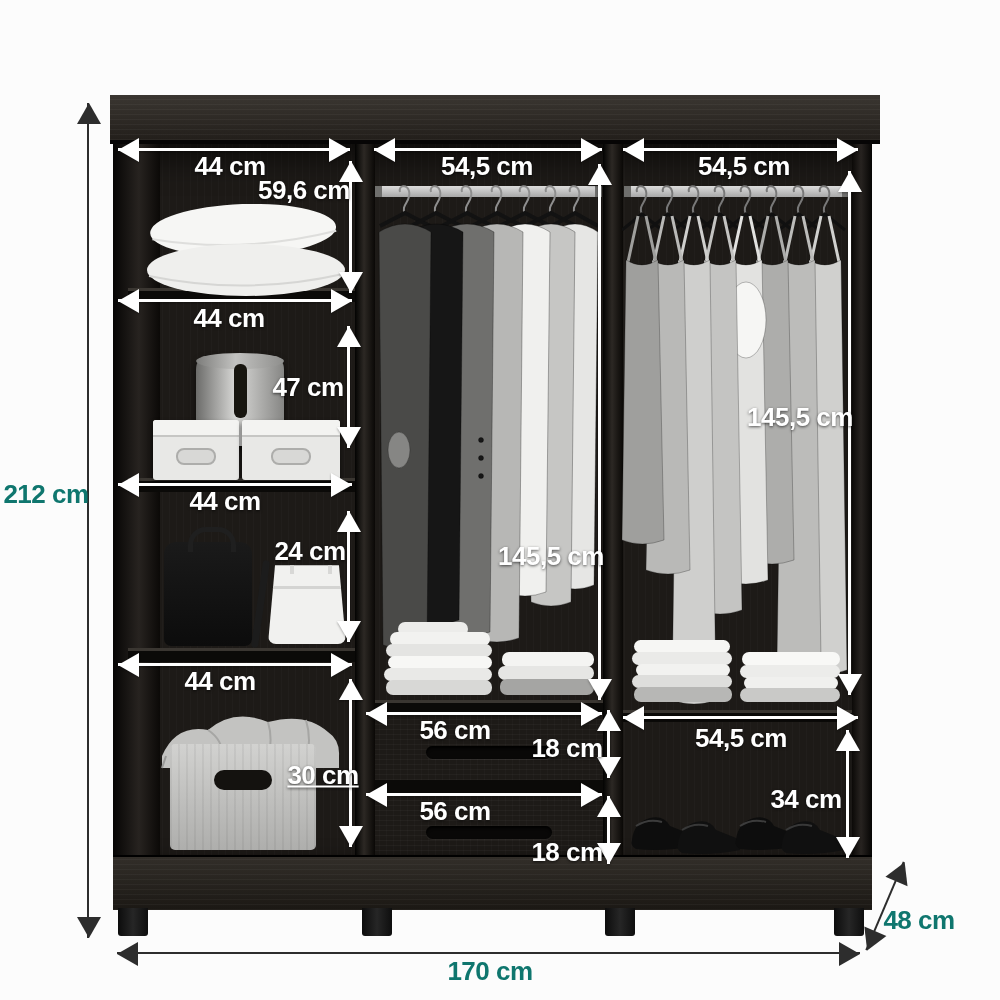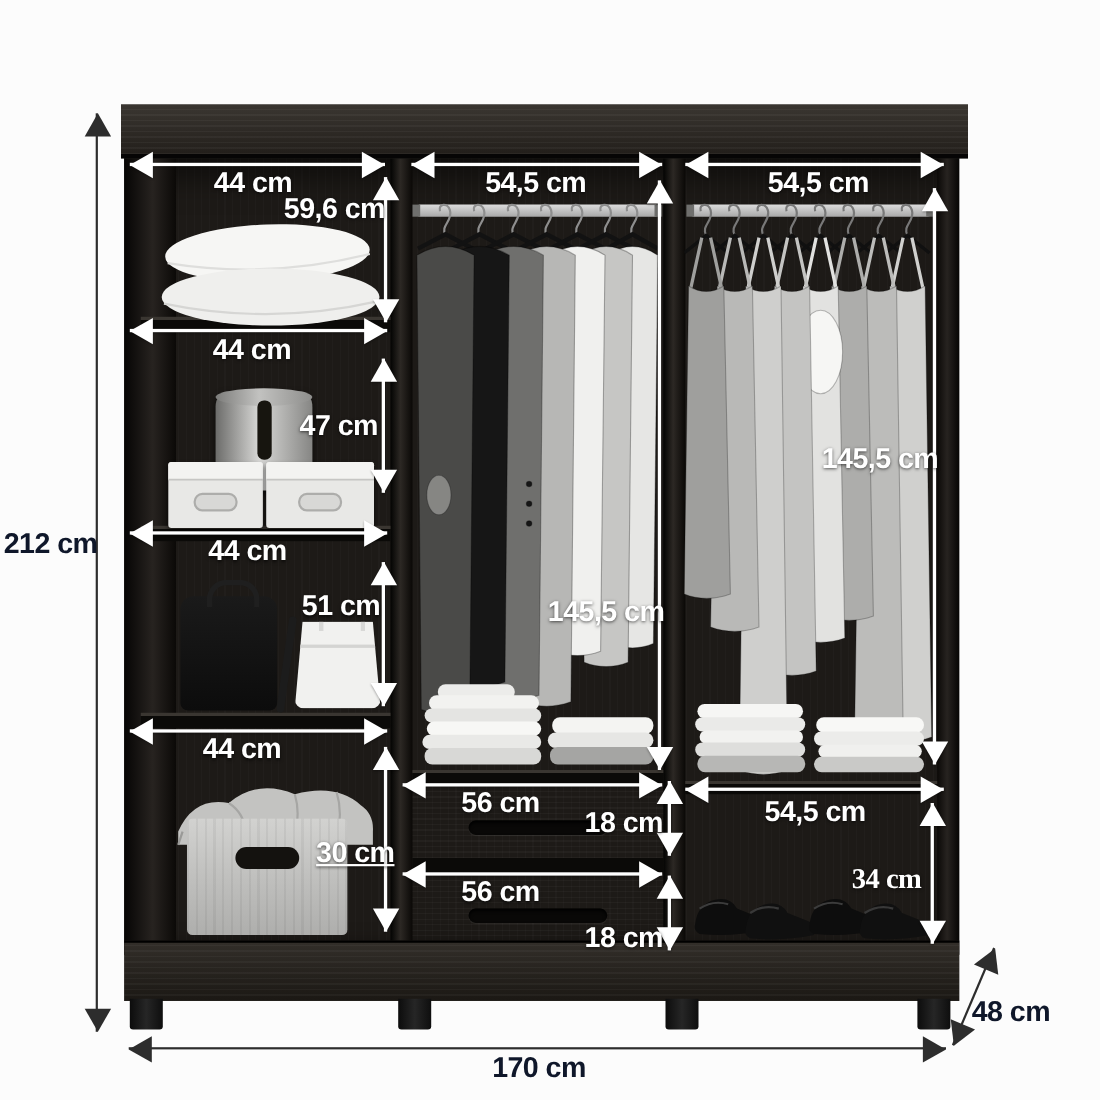--- a/index.html
+++ b/index.html
@@ -33,21 +33,21 @@
               border-right:12px solid transparent;border-bottom:21px solid var(--c);}
   .dv::after{content:"";position:absolute;bottom:0;left:-10.5px;border-left:12px solid transparent;
              border-right:12px solid transparent;border-top:21px solid var(--c);}
   .dark{--c:#2d2d2d;filter:none;}
   .dh.thin{height:2px;} .dv.thin{width:2px;}
 
   
   .lbl{position:absolute;transform:translate(-50%,-50%);white-space:nowrap;
        font-weight:700;font-size:26px;letter-spacing:-.5px;color:#ffffff;
        text-shadow:0 1px 3px rgba(0,0,0,.65);}
-  .lbl.dk{color:#0f172a;text-shadow:none;}
+  .lbl.dk{color:#0f766e;text-shadow:none;}
 
   
   .drawerface{background:linear-gradient(180deg,#282420,#1a1714);
        background-image:repeating-linear-gradient(0deg,rgba(255,255,255,.03) 0 1px,rgba(0,0,0,0) 1px 5px);}
   .handleslot{position:absolute;left:50%;transform:translateX(-50%);width:126px;height:13px;
        background:#090807;border-radius:7px;box-shadow:0 1px 1px rgba(255,255,255,.07), inset 0 2px 3px #000;}
   .box{background:#e8e8e6;border-radius:3px;box-shadow:0 3px 5px rgba(0,0,0,.5);}
   .box::before{content:"";position:absolute;left:0;right:0;top:0;height:15px;background:#f3f3f1;
        border-bottom:2px solid #c6c6c4;border-radius:3px 3px 0 0;}
   .box::after{content:"";position:absolute;left:50%;top:28px;transform:translateX(-50%);
@@ -283,21 +283,21 @@
   <div class="dh" style="left:118px;top:483px;width:234px;"></div>
   <div class="lbl" style="left:225px;top:501px;">44 cm</div>
   <div class="dh" style="left:118px;top:663px;width:234px;"></div>
   <div class="lbl" style="left:220px;top:681px;">44 cm</div>
 
   <div class="dv" style="left:349px;top:161px;height:132px;"></div>
   <div class="lbl" style="left:304px;top:190px;">59,6 cm</div>
   <div class="dv" style="left:347px;top:326px;height:122px;"></div>
   <div class="lbl" style="left:308px;top:387px;">47 cm</div>
   <div class="dv" style="left:347px;top:511px;height:131px;"></div>
-  <div class="lbl" style="left:310px;top:551px;">51 cm</div>
+  <div class="lbl" style="left:310px;top:551px;">24 cm</div>
   <div class="dv" style="left:349px;top:679px;height:168px;"></div>
   <div class="lbl" style="left:323px;top:775px;text-decoration:underline;">30 cm</div>
 
   <div class="dh" style="left:374px;top:148px;width:228px;"></div>
   <div class="lbl" style="left:487px;top:166px;">54,5 cm</div>
   <div class="dv" style="left:598px;top:164px;height:536px;"></div>
   <div class="lbl" style="left:551px;top:556px;">145,5 cm</div>
   <div class="dh" style="left:366px;top:712px;width:236px;"></div>
   <div class="lbl" style="left:455px;top:730px;">56 cm</div>
   <div class="dv" style="left:607px;top:710px;height:68px;"></div>
@@ -307,21 +307,21 @@
   <div class="dv" style="left:607px;top:796px;height:68px;"></div>
   <div class="lbl" style="left:567px;top:852px;">18 cm</div>
 
   <div class="dh" style="left:623px;top:148px;width:235px;"></div>
   <div class="lbl" style="left:744px;top:166px;">54,5 cm</div>
   <div class="dv" style="left:848px;top:171px;height:524px;"></div>
   <div class="lbl" style="left:800px;top:417px;">145,5 cm</div>
   <div class="dh" style="left:623px;top:716px;width:235px;"></div>
   <div class="lbl" style="left:741px;top:738px;">54,5 cm</div>
   <div class="dv" style="left:846px;top:730px;height:128px;"></div>
-  <div class="lbl" style="left:806px;top:799px;font-family:Liberation Serif, serif;">34 cm</div>
+  <div class="lbl" style="left:806px;top:799px;">34 cm</div>
 
   <div class="dv dark thin" style="left:87px;top:103px;height:835px;"></div>
   <div class="lbl dk" style="left:46px;top:494px;">212 cm</div>
 
   <div class="dh dark thin" style="left:117px;top:952px;width:743px;"></div>
   <div class="lbl dk" style="left:490px;top:971px;">170 cm</div>
 
   <div class="dh dark thin" style="left:837px;top:905px;width:96px;transform:rotate(-67deg);"></div>
   <div class="lbl dk" style="left:919px;top:920px;">48 cm</div>
 

